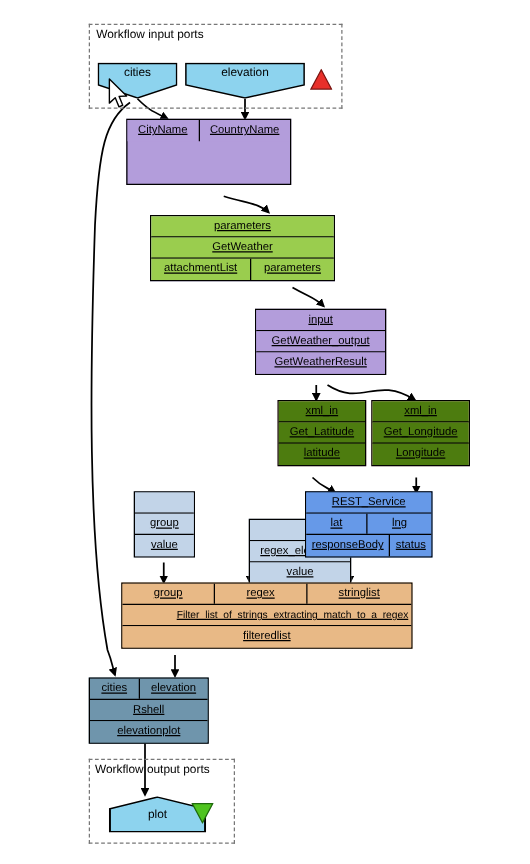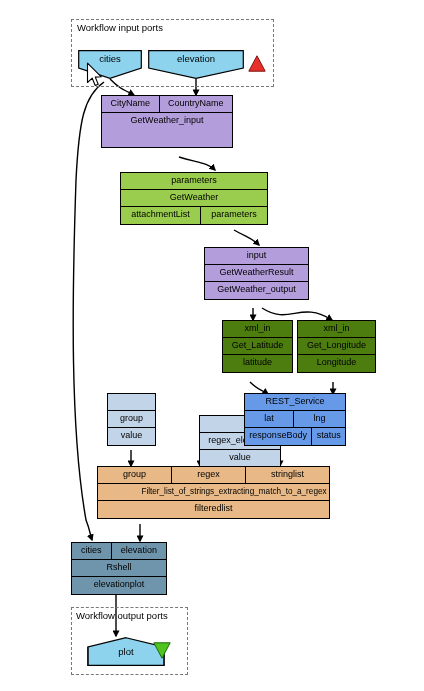--- a/index.html
+++ b/index.html
@@ -44,20 +44,21 @@
     border: 1px solid #000000;
     display: flex;
     flex-direction: column;
   }
   .node .row {
     display: flex;
     flex-direction: row;
     box-sizing: border-box;
     border-bottom: 1px solid #000000;
     height: 17px;
+    text-decoration: underline;
   }
   .node .row:last-child {
     border-bottom: none;
   }
   .node .cell {
     flex: 1 1 auto;
     box-sizing: border-box;
     border-right: 1px solid #000000;
     font-size: 9px;
     line-height: 15px;
@@ -179,47 +180,44 @@
     <svg viewBox="0 0 18 17" width="18" height="17">
       <polygon points="9,0.8 17.2,16.2 0.8,16.2" fill="#e8302a" stroke="#7a1410" stroke-width="1"></polygon>
     </svg>
   </div>
 
   <div class="node theme-purple" style="left:101px; top:95px; width:132px; height:53px;">
     <div class="row">
       <div class="cell">CityName</div>
       <div class="cell">CountryName</div>
     </div>
-    <div class="row">
-      <div class="cell">GetWeather_input</div>
-    </div>
   </div>
 
   <div class="node theme-green" style="left:120px; top:172px; width:148px; height:53px;">
     <div class="row">
       <div class="cell">parameters</div>
     </div>
     <div class="row">
       <div class="cell">GetWeather</div>
     </div>
     <div class="row">
       <div class="cell">attachmentList</div>
       <div class="cell">parameters</div>
     </div>
   </div>
 
   <div class="node theme-purple" style="left:204px; top:247px; width:105px; height:53px;">
     <div class="row">
       <div class="cell">input</div>
     </div>
     <div class="row">
+      <div class="cell">GetWeather_output</div>
+    </div>
+    <div class="row">
       <div class="cell">GetWeatherResult</div>
-    </div>
-    <div class="row">
-      <div class="cell">GetWeather_output</div>
     </div>
   </div>
 
   <div class="node theme-pink" style="left:222px; top:320px; width:71px; height:53px;">
     <div class="row">
       <div class="cell">xml_in</div>
     </div>
     <div class="row">
       <div class="cell">Get_Latitude</div>
     </div>

